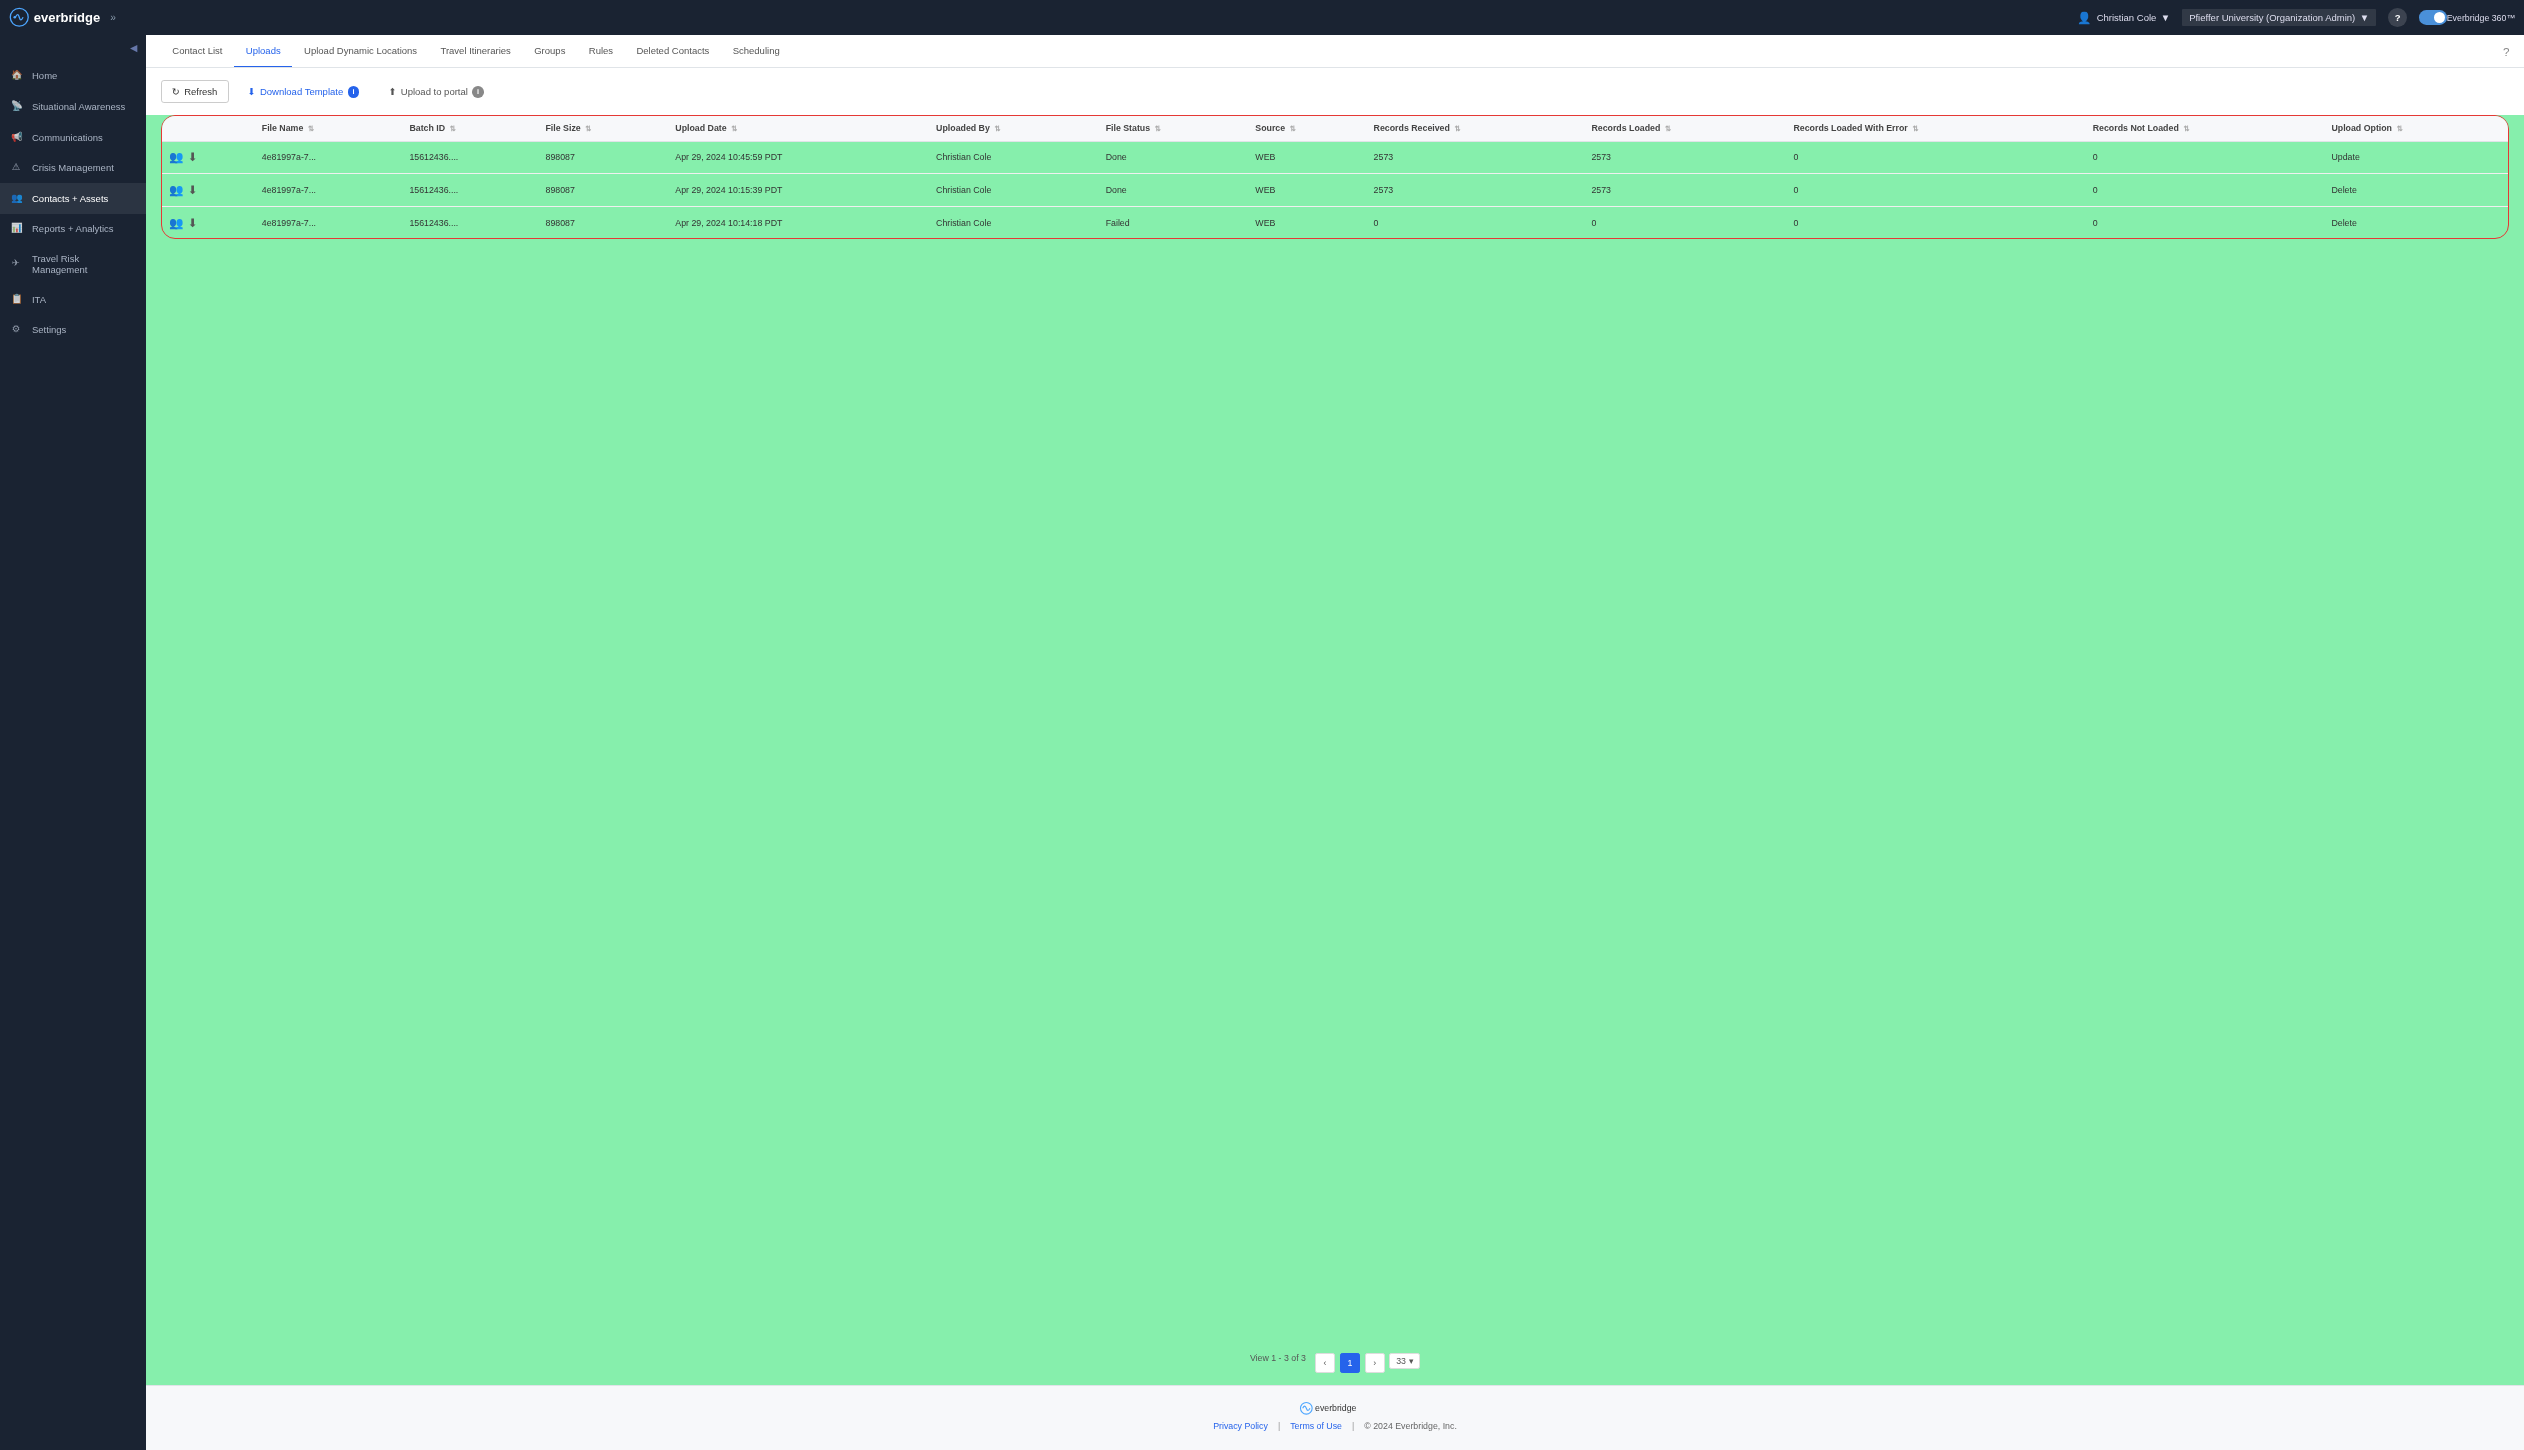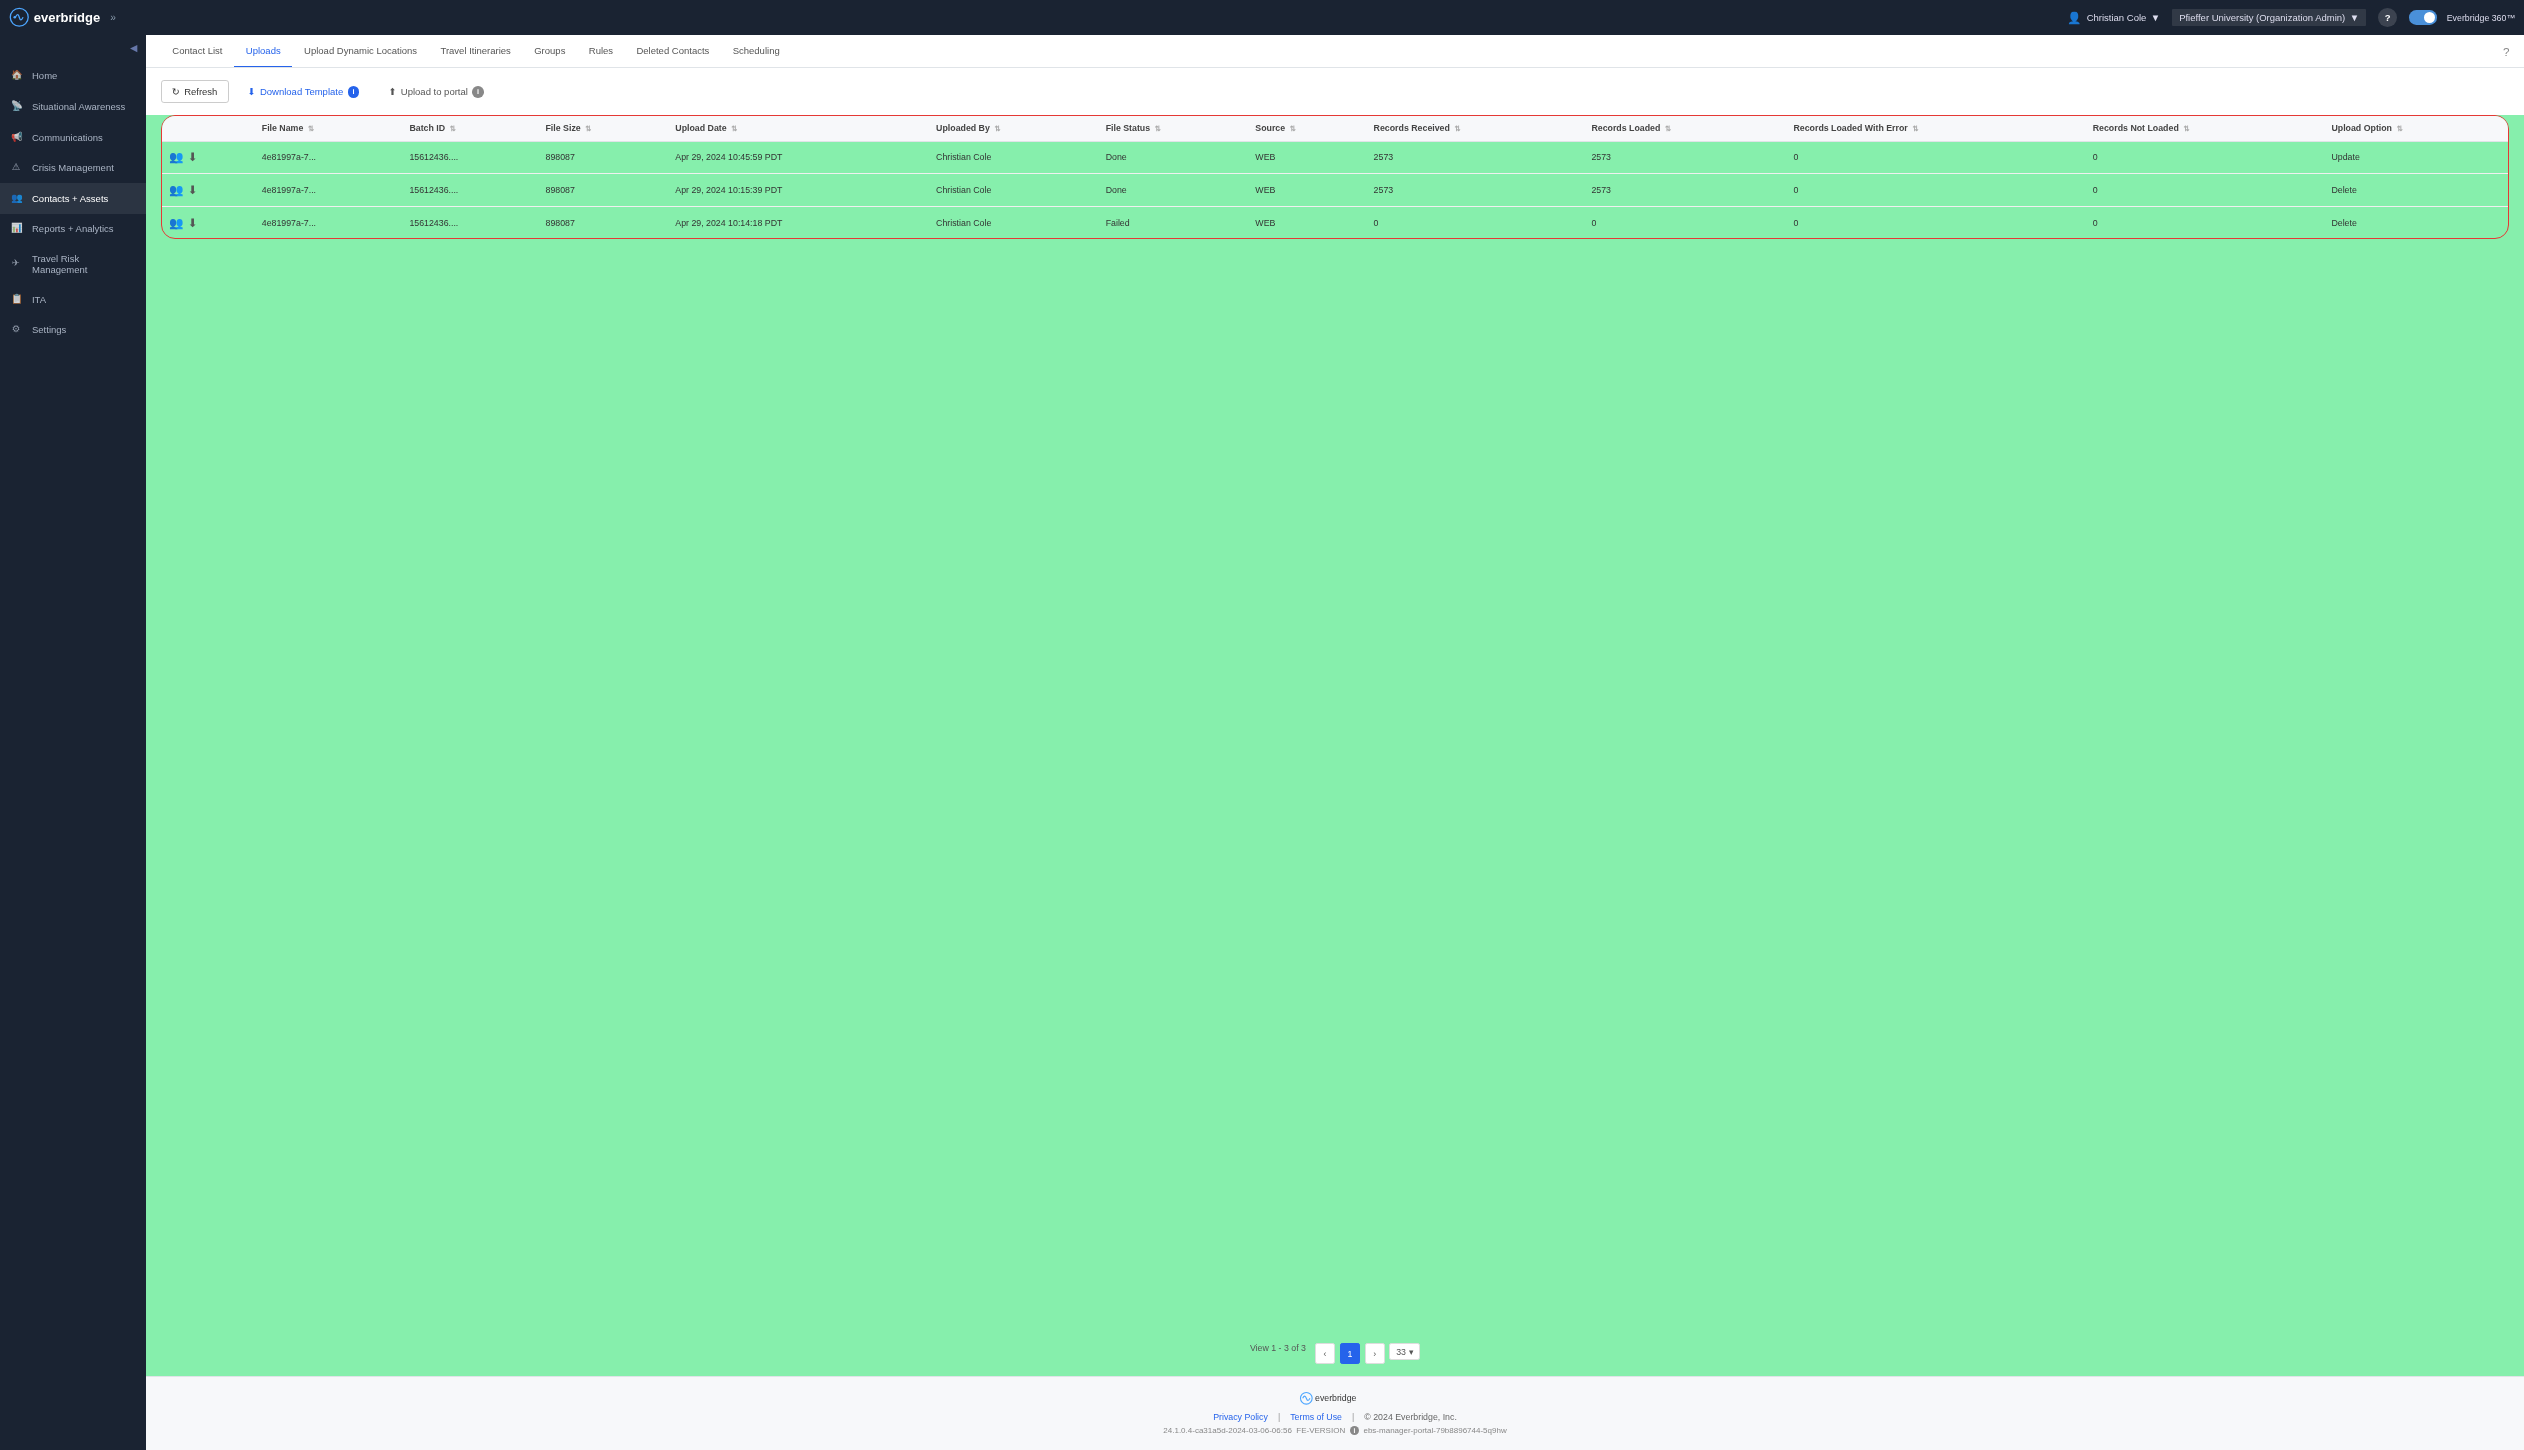--- a/index.html
+++ b/index.html
@@ -19,21 +19,21 @@
       z-index: 100;
     }
     .top-header-left { display: flex; align-items: center; gap: 5.8px; }
     .logo { display: flex; align-items: center; gap: 4.4px; font-size: 13px; font-weight: bold; color: #fff; }
     .logo-icon { width: 20.5px; height: 20.5px; }
     .nav-arrows { color: #8899aa; font-size: 10.2px; cursor: pointer; padding: 2.9px 4.4px; }
     .top-header-right { display: flex; align-items: center; gap: 11.7px; }
     .user-info { display: flex; align-items: center; gap: 4.4px; color: #dde; font-size: 9.5px; cursor: pointer; }
     .org-info { display: flex; align-items: center; gap: 4.4px; color: #dde; font-size: 9.5px; cursor: pointer; background: rgba(255,255,255,0.1); padding: 2.9px 7.3px; border-radius: 1px; }
     .help-btn { width: 19px; height: 19px; border-radius: 50%; background: rgba(255,255,255,0.15); color: #fff; display: flex; align-items: center; justify-content: center; cursor: pointer; font-size: 9.5px; font-weight: bold; }
-    .toggle-360 { display: flex; align-items: center; gap: 10px; font-size: 8.8px; color: #dde; }
+    .toggle-360 { display: flex; align-items: center; gap: 0; font-size: 8.8px; color: #dde; }
     .toggle-switch { width: 28px; height: 14.6px; background: #4a90d9; border-radius: 7.3px; position: relative; cursor: pointer; }
     .toggle-switch::after { content: ''; position: absolute; width: 11.7px; height: 11.7px; background: #fff; border-radius: 50%; top: 1.5px; right: 1.5px; }
 
     
     .app-container { display: flex; margin-top: 35px; min-height: calc(100vh - 35px); }
 
     
     .sidebar {
       width: 146px;
       background: #1a2332;
@@ -345,22 +345,16 @@
           <text x="22" y="14" font-family="Arial" font-size="12" fill="#333">everbridge</text>
         </svg>
       </div>
       <div class="footer-links">
         <a href="#">Privacy Policy</a>
         <span class="footer-divider">|</span>
         <a href="#">Terms of Use</a>
         <span class="footer-divider">|</span>
         <span class="footer-copy">© 2024 Everbridge, Inc.</span>
       </div>
-      <div class="footer-version">
-        <span>24.1.0.4-ca31a5d-2024-03-06-06:56</span>
-        <span>FE-VERSION</span>
-        <span class="info-icon-gray" style="width:9.5px;height:9.5px;font-size:6.6px;">i</span>
-        <span>ebs-manager-portal-79b8896744-5q9hw</span>
-      </div>
     </div>
   </div>
 </div>
 
 
 </body></html>

